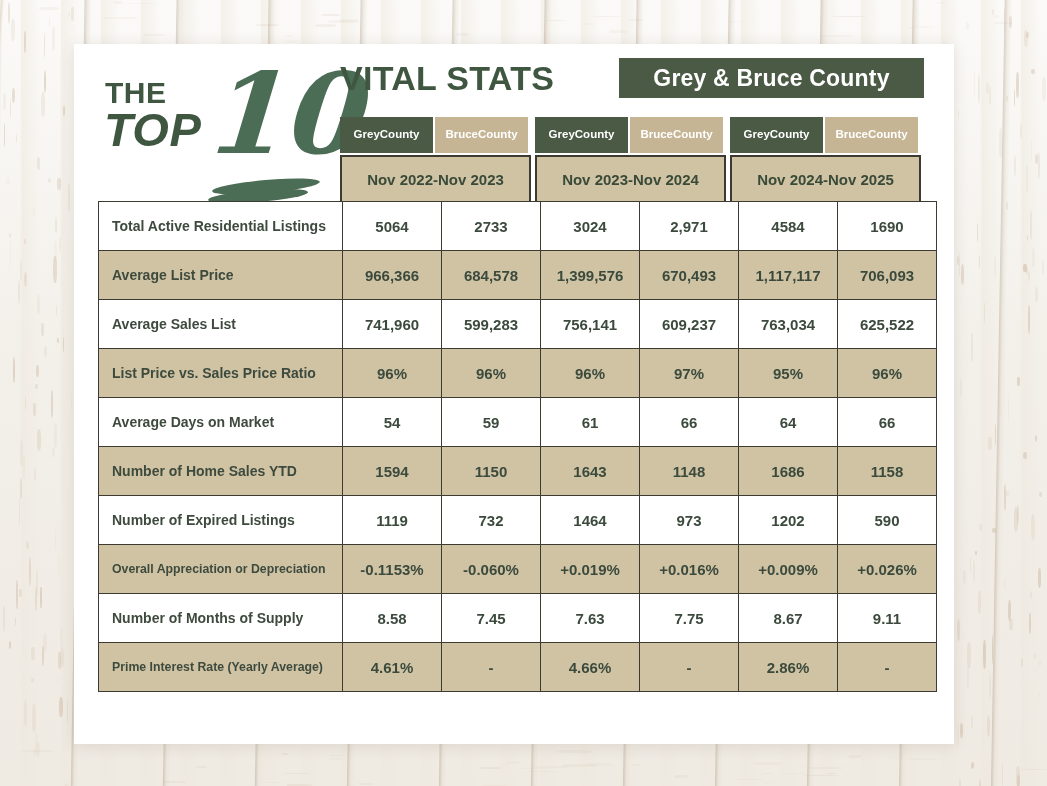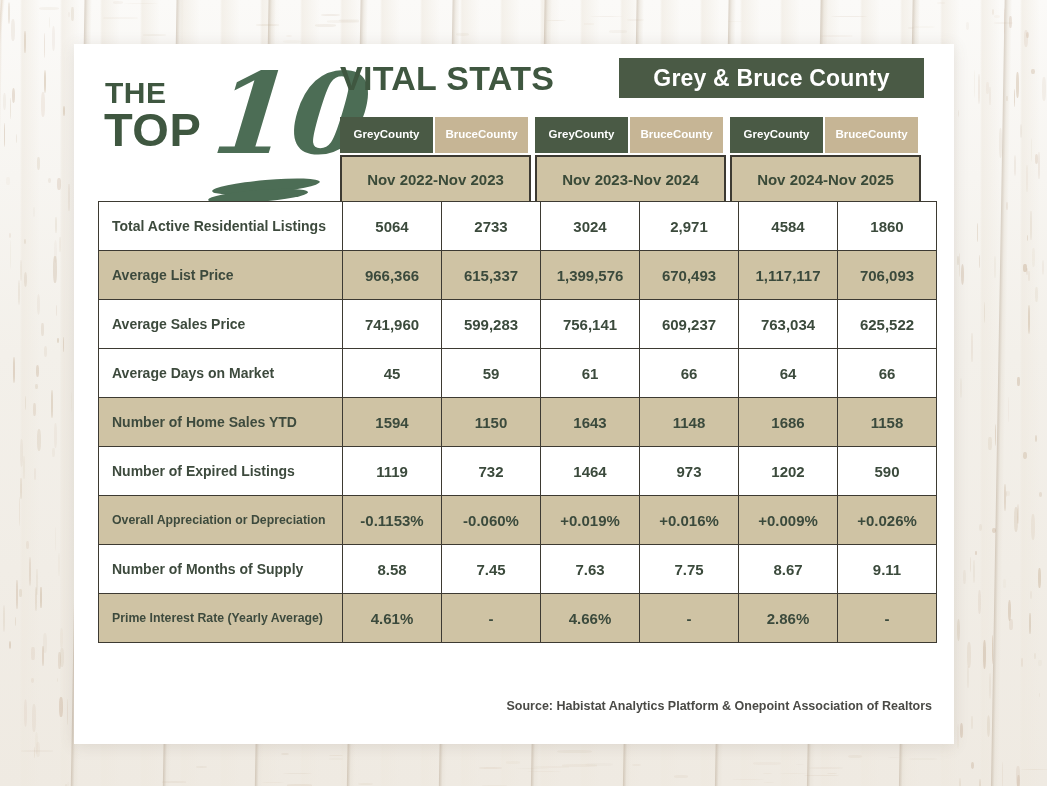--- a/index.html
+++ b/index.html
@@ -47,21 +47,21 @@
   
   #logo{position:absolute;left:30px;top:20px;width:240px;height:155px;}
   #logo .the{
     position:absolute;left:1px;top:14px;
     font-size:30px;font-weight:bold;letter-spacing:.5px;
     color:#3f5740;line-height:1;
   }
   #logo .top{
     position:absolute;left:0px;top:42px;
     font-size:47px;font-weight:bold;letter-spacing:.5px;
-    color:#3f5740;line-height:1;
+    color:#3f5740;line-height:1;font-style:italic;
   }
   #logo .ten{
     position:absolute;left:110px;top:-6px;
     font-size:112px;font-weight:bold;font-style:italic;
     font-family:"DejaVu Serif",serif;
     color:#4c6d55;line-height:1;
     transform:skewX(-6deg);
   }
   #logo .swoosh1{
     position:absolute;left:108px;top:116px;width:108px;height:13px;
@@ -412,43 +412,52 @@
 
   <table id="stats-table">
     <tbody>
         <tr class="white">
           <td class="lbl" style="width: 244px;">Total Active Residential Listings</td>
           <td style="width: 99px;">5064</td>
           <td style="width: 99px;">2733</td>
           <td style="width: 99px;">3024</td>
           <td style="width: 99px;">2,971</td>
           <td style="width: 99px;">4584</td>
-          <td style="width: 99px;">1860</td>
+          <td style="width: 99px;">1690</td>
         </tr>
         <tr class="tan">
           <td class="lbl" style="width: 244px;">Average List Price</td>
           <td style="width: 99px;">966,366</td>
-          <td style="width: 99px;">615,337</td>
+          <td style="width: 99px;">684,578</td>
           <td style="width: 99px;">1,399,576</td>
           <td style="width: 99px;">670,493</td>
           <td style="width: 99px;">1,117,117</td>
           <td style="width: 99px;">706,093</td>
         </tr>
         <tr class="white">
-          <td class="lbl" style="width: 244px;">Average Sales Price</td>
+          <td class="lbl" style="width: 244px;">Average Sales List</td>
           <td style="width: 99px;">741,960</td>
           <td style="width: 99px;">599,283</td>
           <td style="width: 99px;">756,141</td>
           <td style="width: 99px;">609,237</td>
           <td style="width: 99px;">763,034</td>
           <td style="width: 99px;">625,522</td>
         </tr>
+        <tr class="tan">
+          <td class="lbl" style="width: 244px;">List Price vs. Sales Price Ratio</td>
+          <td style="width: 99px;">96%</td>
+          <td style="width: 99px;">96%</td>
+          <td style="width: 99px;">96%</td>
+          <td style="width: 99px;">97%</td>
+          <td style="width: 99px;">95%</td>
+          <td style="width: 99px;">96%</td>
+        </tr>
         <tr class="white">
           <td class="lbl" style="width: 244px;">Average Days on Market</td>
-          <td style="width: 99px;">45</td>
+          <td style="width: 99px;">54</td>
           <td style="width: 99px;">59</td>
           <td style="width: 99px;">61</td>
           <td style="width: 99px;">66</td>
           <td style="width: 99px;">64</td>
           <td style="width: 99px;">66</td>
         </tr>
         <tr class="tan">
           <td class="lbl" style="width: 244px; margin-left: 44px;">Number of Home Sales YTD</td>
           <td style="width: 99px;">1594</td>
           <td style="width: 99px;">1150</td>
@@ -489,15 +498,14 @@
           <td style="width: 99px;">4.61%</td>
           <td style="width: 99px;">-</td>
           <td style="width: 99px;">4.66%</td>
           <td style="width: 99px;">-</td>
           <td style="width: 99px;">2.86%</td>
           <td style="width: 99px;">-</td>
         </tr>
       </tbody>
   </table>
 
-  <div id="source">Source: Habistat Analytics Platform &amp; Onepoint Association of Realtors</div>
 
 </div>
 
 </body></html>

